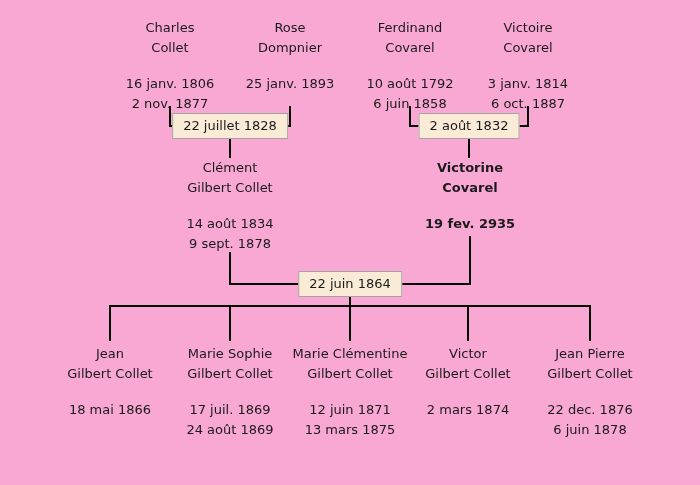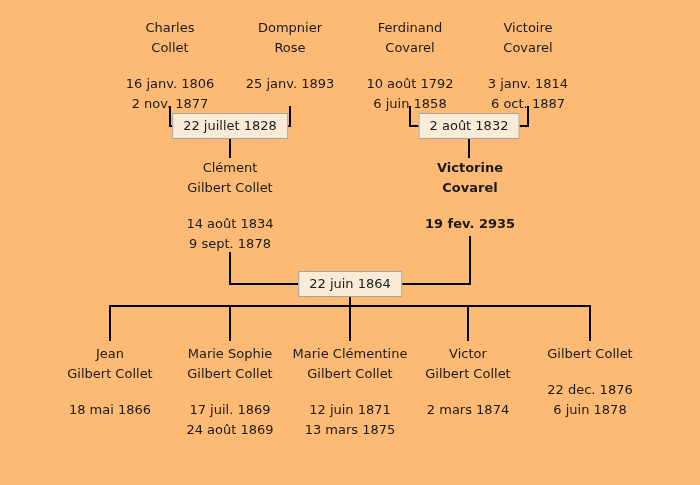--- a/index.html
+++ b/index.html
@@ -18,21 +18,21 @@
   .person.bold { font-weight:bold; }
   .mbox {
     position:absolute; transform:translate(-50%,-50%);
     background:#faebd7; border:1px solid #a3a3a3;
     padding:4px 10px; white-space:nowrap; line-height:16px;text-align:center;
   }
 </style>
 </head>
 <body>
 
-<div class="canvas" style="background: #fdba74; padding-left: 28px;">
+<div class="canvas" style="background: #f9a8d4; padding-left: 28px;">
 
   <div class="line v" style="left:169px;top:106px;height:21px"></div>
   <div class="line v" style="left:289px;top:106px;height:21px"></div>
   <div class="line h" style="left:169px;top:125px;width:122px"></div>
   <div class="line v" style="left:229px;top:126px;height:32px"></div>
 
   <div class="line v" style="left:409px;top:106px;height:21px"></div>
   <div class="line v" style="left:527px;top:106px;height:21px"></div>
   <div class="line h" style="left:409px;top:125px;width:120px"></div>
   <div class="line v" style="left:468px;top:126px;height:32px"></div>
@@ -55,22 +55,22 @@
       <div>Collet</div>
     </div>
     <div class="pdates">
       <div>16 janv. 1806</div>
       <div>2 nov. 1877</div>
     </div>
   </div>
 
   <div class="person" style="left:220px;top:18px;width:140px">
     <div class="pname">
+      <div>Rose</div>
       <div>Dompnier</div>
-      <div>Rose</div>
     </div>
     <div class="pdates">
       <div>25 janv. 1893</div>
     </div>
   </div>
 
   <div class="person" style="left:340px;top:18px;width:140px">
     <div class="pname">
       <div>Ferdinand</div>
       <div>Covarel</div>
@@ -156,20 +156,21 @@
       <div>Gilbert Collet</div>
     </div>
     <div class="pdates">
       <div>2 mars 1874</div>
       <div></div>
     </div>
   </div>
 
   <div class="person" style="left:515px;top:344px;width:150px">
     <div class="pname">
+      <div>Jean Pierre</div>
       <div>Gilbert Collet</div>
     </div>
     <div class="pdates">
       <div>22 dec. 1876</div>
       <div>6 juin 1878</div>
     </div>
   </div>
 
 </div>
 

